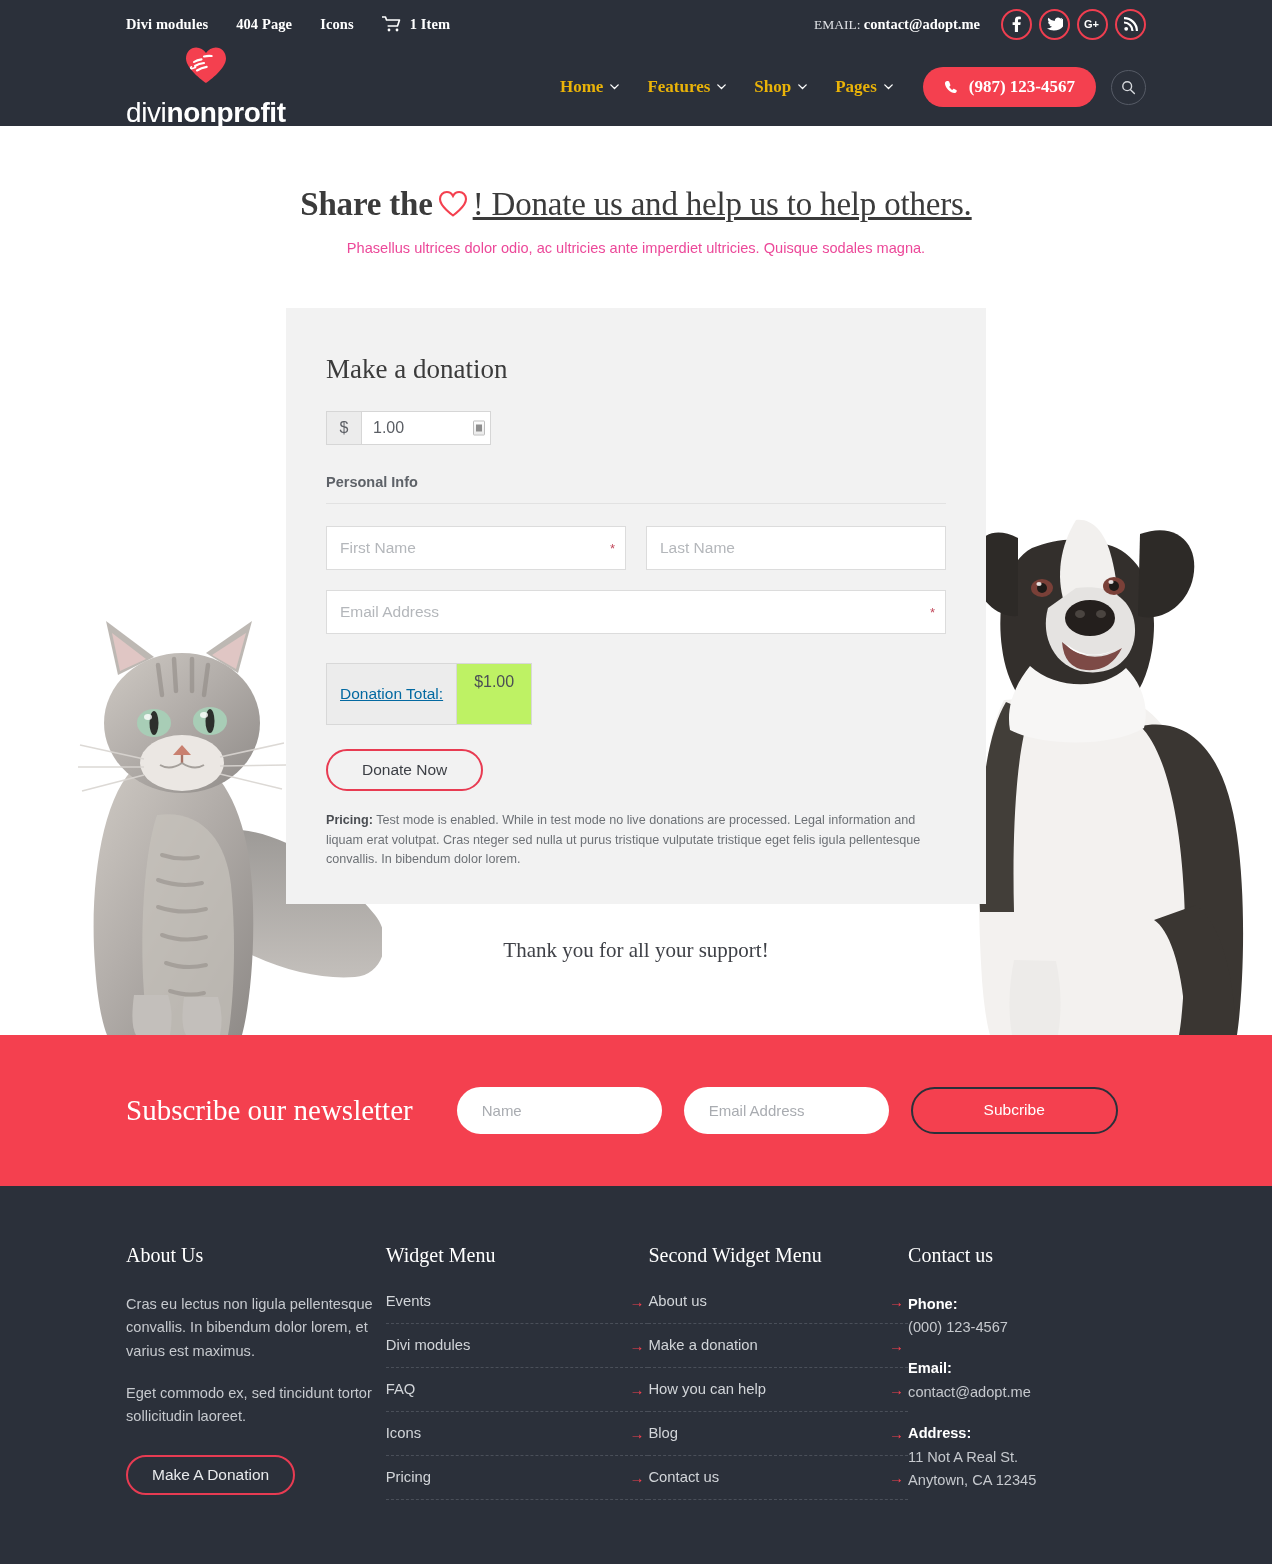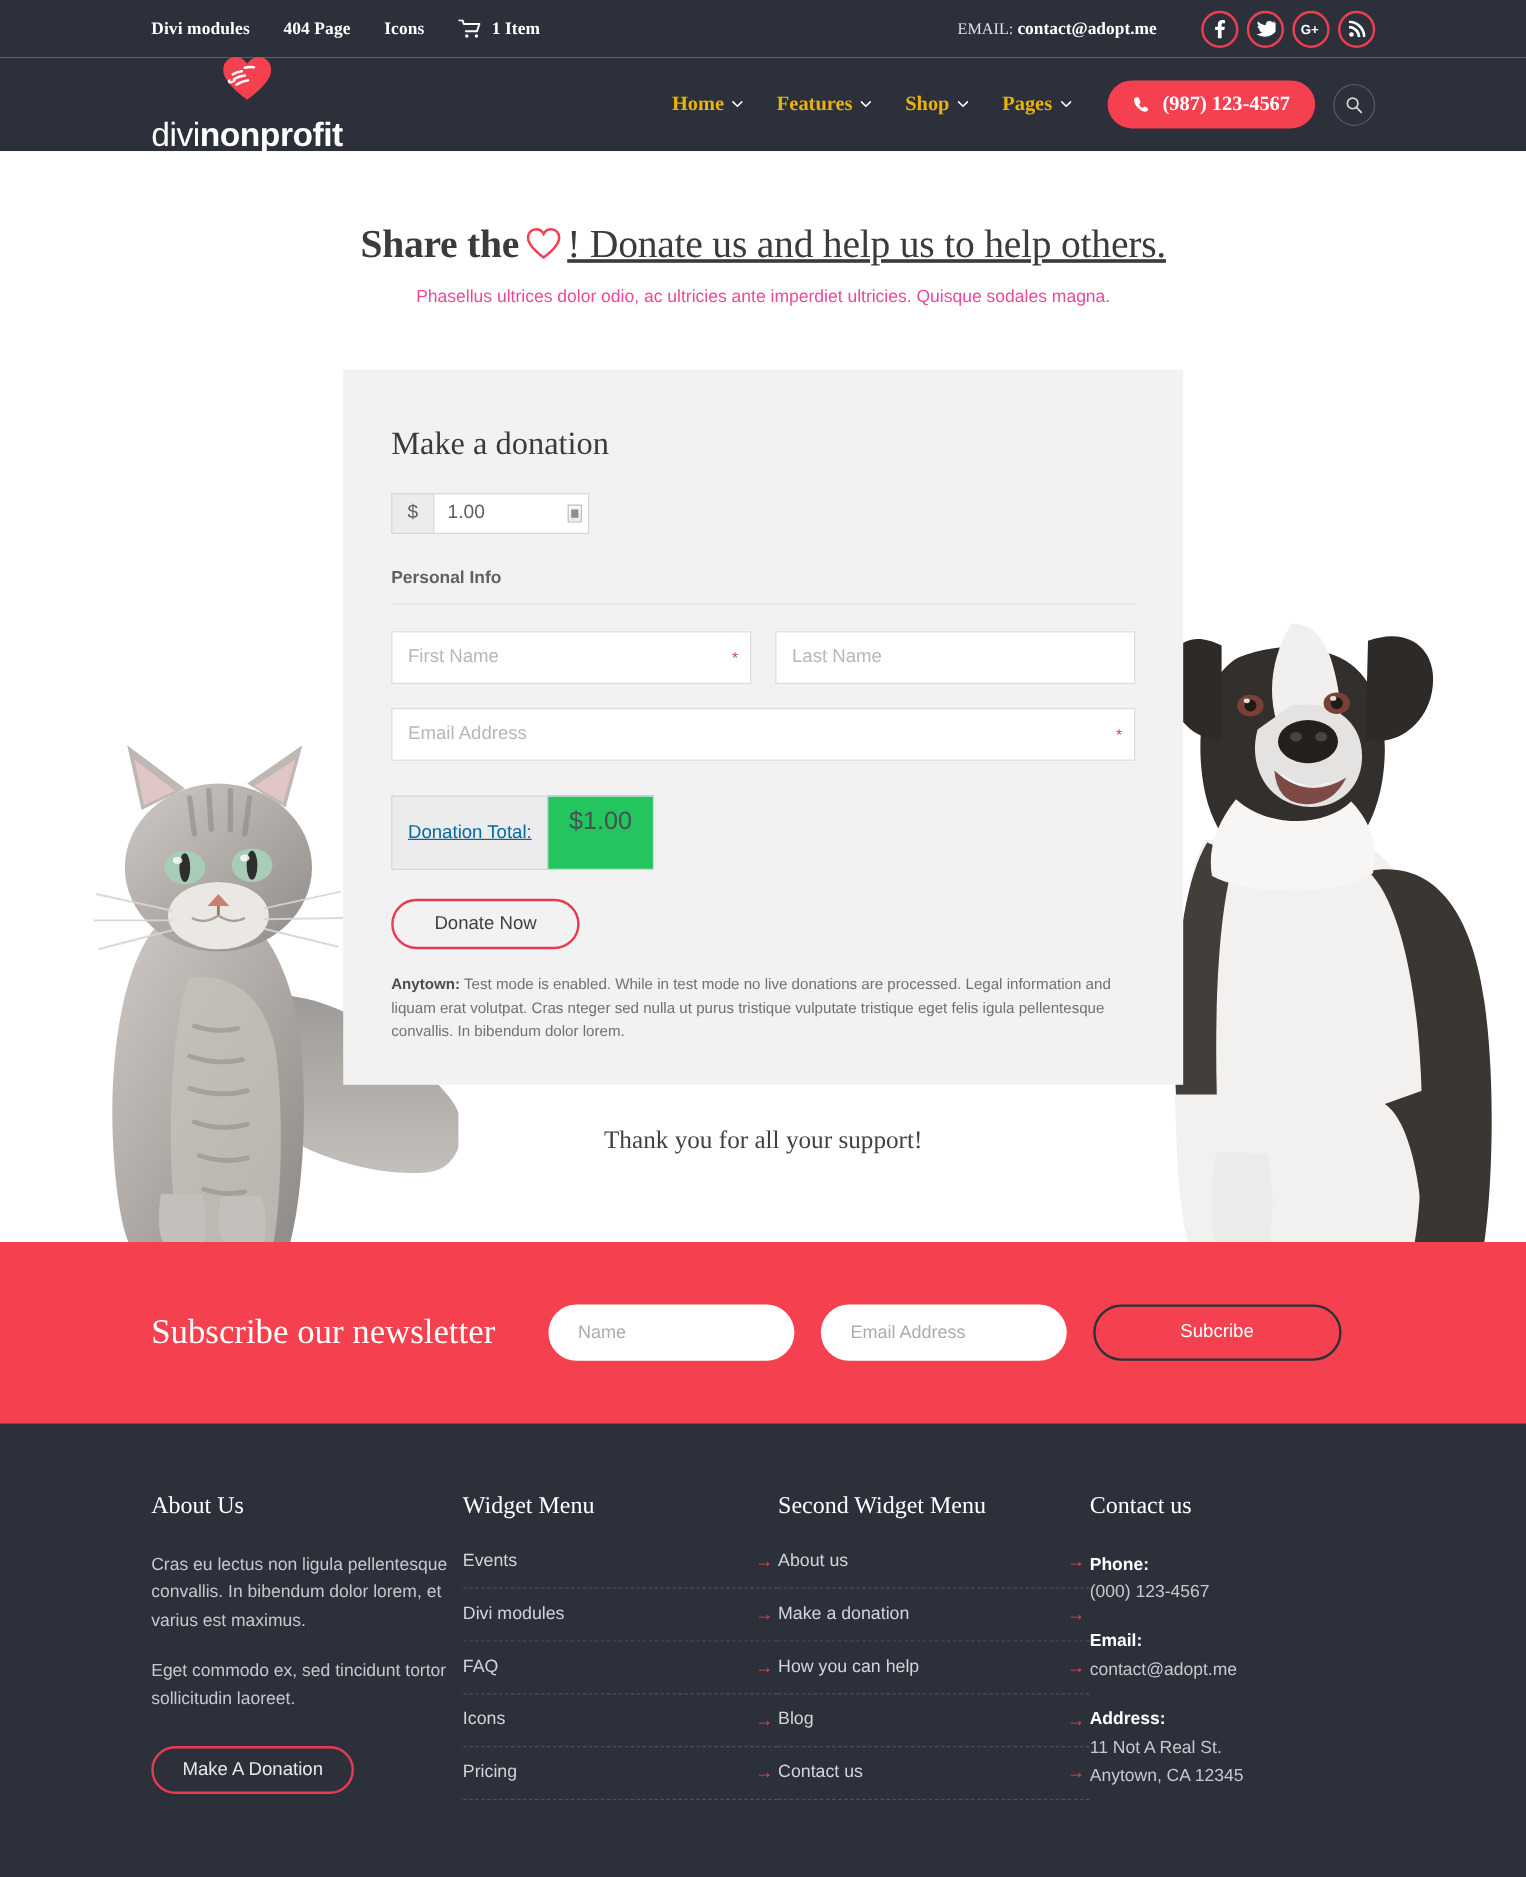--- a/index.html
+++ b/index.html
@@ -32,21 +32,21 @@
     text-decoration: none;
     letter-spacing: .1px;
     white-space: nowrap;
   }
   .cart-wrap { display: flex; align-items: center; gap: 9px; }
   .cart-icon { display:block; width: 19px; height: 16px; }
   .topbar-right {
     margin-left: auto;
     display: flex;
     align-items: center;
-    gap: 29px;
+    gap: 13px;
   }
   .email-block {
     font-family: "Liberation Serif", serif;
     font-size: 13.5px;
     color: #dfe1e5;
     white-space: nowrap;
     margin-right: 8px;
   }
   .email-block b { color:#fff; font-size:14.5px; }
   .social-row { display:flex; align-items:center; gap: 7px; }
@@ -238,24 +238,24 @@
     background: #ececec;
     border: 1px solid #d8d8d8;
     border-right: none;
     padding: 21px 13px;
     font-size: 15.5px;
     color: #0369a1;
     white-space: nowrap;
     text-decoration: underline;
   }
   .total-val {
-    background: #22c55e;
+    background: #bef264;
     border: 1px solid #d8d8d8;
     padding: 9px 17px;
-    font-size: 21px;
+    font-size: 16px;
     color: #4b4f55;
     white-space: nowrap;
   }
   .donate-btn {
     margin-top: 24px;
     background: transparent;
     border: 2px solid #e83b52;
     border-radius: 22px;
     color: #3c3f45;
     font-size: 15.5px;
@@ -638,21 +638,21 @@
         </div>
       </div>
 
       <div class="total-row">
         <div class="total-label">Donation Total:</div>
         <div class="total-val">$1.00</div>
       </div>
 
       <button class="donate-btn">Donate Now</button>
 
-      <div class="notice"><b>Anytown:</b><span> Test mode is enabled. While in test mode no live donations are processed. Legal information and liquam erat volutpat. Cras nteger sed nulla ut purus tristique vulputate tristique eget felis igula pellentesque convallis. In bibendum dolor lorem.</span></div>
+      <div class="notice"><b>Pricing:</b><span> Test mode is enabled. While in test mode no live donations are processed. Legal information and liquam erat volutpat. Cras nteger sed nulla ut purus tristique vulputate tristique eget felis igula pellentesque convallis. In bibendum dolor lorem.</span></div>
     </div>
   </div>
 
   <div class="thanks">Thank you for all your support!</div>
 </div>
 
 <div class="newsletter">
   <div class="nl-title">Subscribe our newsletter</div>
   <input class="nl-input nl-name" type="text" placeholder="Name" style="">
   <input class="nl-input nl-email" type="text" placeholder="Email Address" style="">

